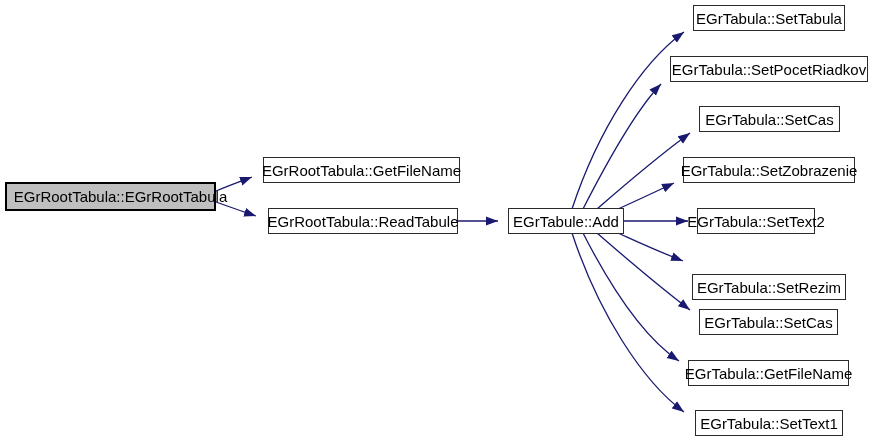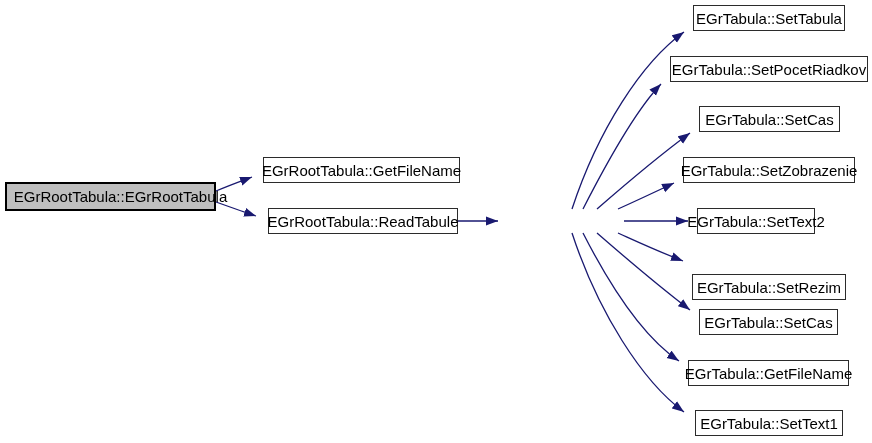--- a/index.html
+++ b/index.html
@@ -74,20 +74,21 @@
     <path class="edge" d="M583,233 C608,282 640,335 679,361" marker-end="url(#arrow)"></path>
     <path class="edge" d="M572,233 C598,312 642,381 684,412" marker-end="url(#arrow)"></path>
   </svg>
 
   <div class="node current" style="left:5px;  top:182px; width:211px; height:29px">EGrRootTabula::EGrRootTabula</div>
 
   <div class="node" style="left:263px; top:157px; width:197px; height:26px">EGrRootTabula::GetFileName</div>
 
   <div class="node" style="left:268px; top:208px; width:190px; height:26px">EGrRootTabula::ReadTabule</div>
 
+  <div class="node" style="left:508px; top:208px; width:116px; height:26px">EGrTabule::Add</div>
 
   <div class="node" style="left:693px; top:5px;   width:152px; height:26px">EGrTabula::SetTabula</div>
 
   <div class="node" style="left:670px; top:56px;  width:198px; height:26px">EGrTabula::SetPocetRiadkov</div>
 
   <div class="node" style="left:699px; top:106px; width:141px; height:26px">EGrTabula::SetCas</div>
 
   <div class="node" style="left:683px; top:157px; width:172px; height:26px">EGrTabula::SetZobrazenie</div>
 
   <div class="node" style="left:697px; top:208px; width:118px; height:26px">EGrTabula::SetText2</div>

